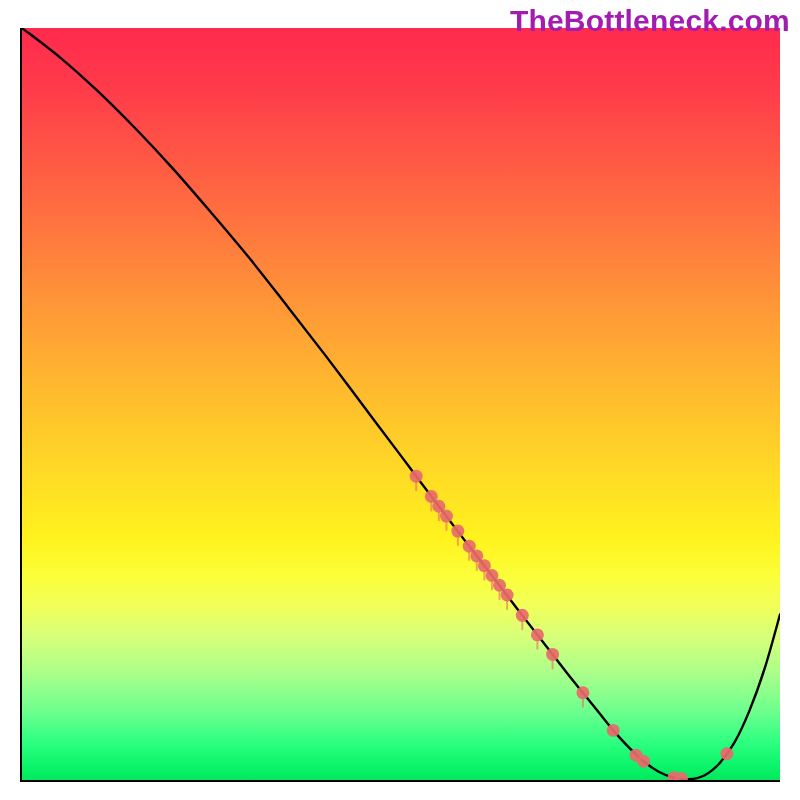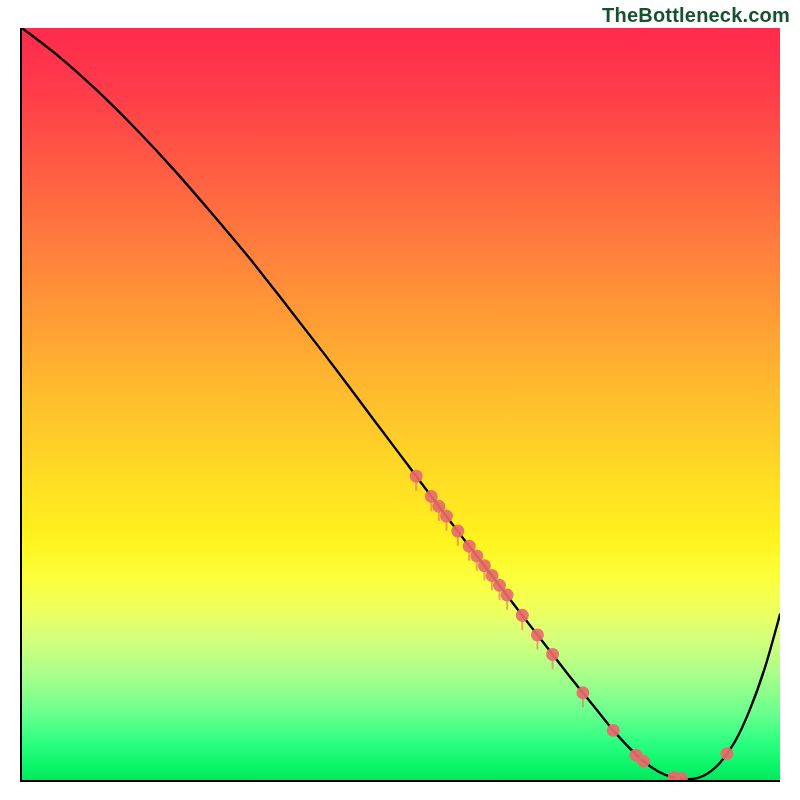--- a/index.html
+++ b/index.html
@@ -7,23 +7,23 @@
   .container {
     position: relative;
     width: 800px;
     height: 800px;
   }
   .watermark {
     position: absolute;
     top: 4px;
     right: 10px;
     font-family: Arial, Helvetica, sans-serif;
-    font-size: 20px;
+    font-size: 30px;
     font-weight: 600;
-    color: #14532d;
+    color: #a21caf;
     letter-spacing: 0.2px;
     z-index: 10;
   }
   .plot-area {
     position: absolute;
     left: 20px;
     top: 28px;
     width: 760px;
     height: 754px;
     border-left: 2.5px solid #000;

